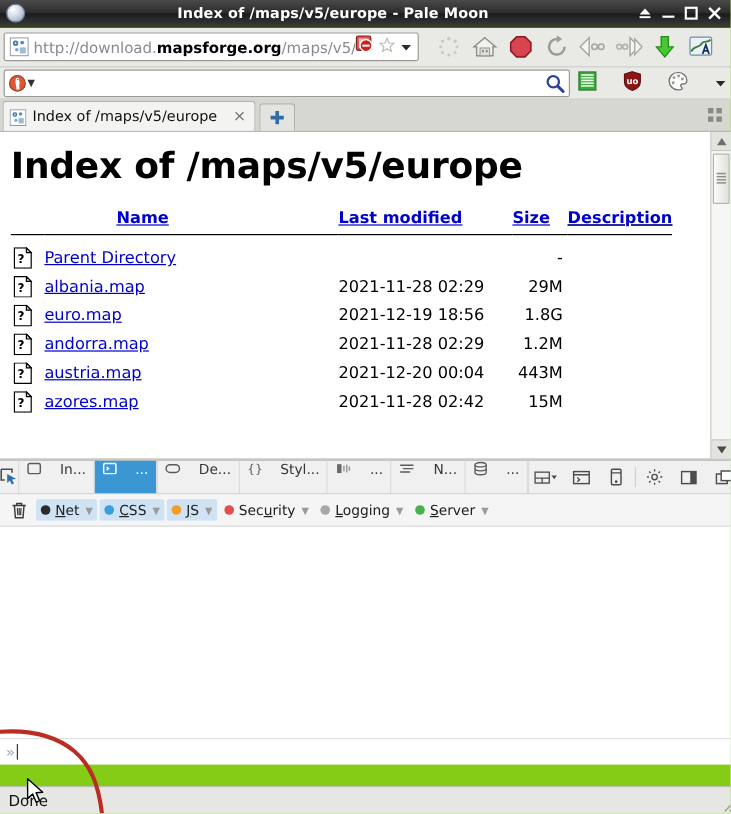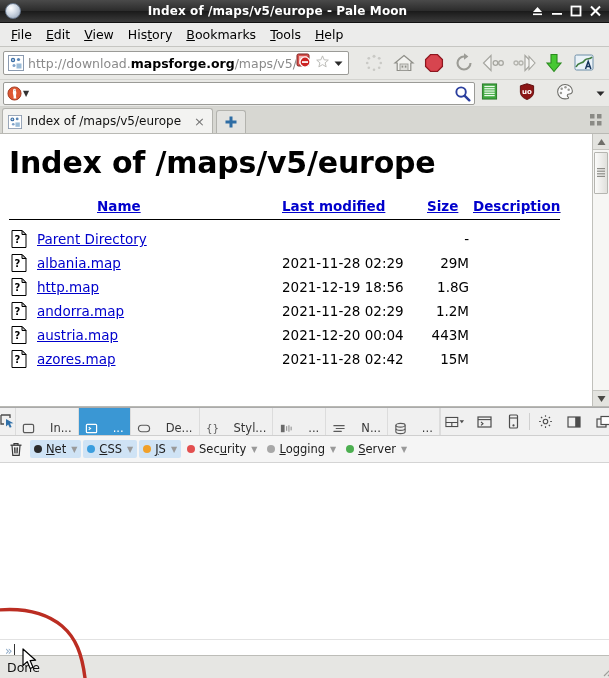--- a/index.html
+++ b/index.html
@@ -226,21 +226,21 @@
     height: 27px;
     background: #f0f0f0;
     border-bottom: 1px solid #cfcfcf;
     display: flex; align-items: stretch;
   }
   .dt-pickbtn {
     width: 32px; display: flex; align-items: center; justify-content: center;
     border-right: 1px solid #dcdcdc;
   }
   .dt-tab {
-    display: flex; align-items: flex-end; gap: 15px;
+    display: flex; align-items: flex-start; gap: 15px;
     padding: 0 6px;
     border-right: 1px solid #dcdcdc;
     font-size: 11.5px; color: #373737;
     white-space: nowrap;
   }
   .dt-tab.active { background: #3a97d4; color: #fff; }
   .dt-tab.active .dt-ico svg * { stroke: #fff !important; fill: none !important; }
   .dt-ico { display: flex; align-items: center; }
   .dt-spacer { flex: 1; border-right: 1px solid #dcdcdc; }
   .dt-right { display: flex; align-items: center; }
@@ -347,29 +347,20 @@
           </svg>
       </span>
       <span class="tb-btn">
         <svg width="13" height="12" viewBox="0 0 13 12">
             <path d="M2 1.5 L11 10.5 M11 1.5 L2 10.5" stroke="#fff" stroke-width="2" fill="none"></path>
           </svg>
       </span>
     </div>
   </div>
 
-  <div class="menubar">
-    <div class="menu-item"><u>F</u><span>ile</span></div>
-    <div class="menu-item"><u>E</u>dit</div>
-    <div class="menu-item"><u>V</u>iew</div>
-    <div class="menu-item">His<u>t</u>ory</div>
-    <div class="menu-item"><u>B</u>ookmarks</div>
-    <div class="menu-item"><u>T</u>ools</div>
-    <div class="menu-item"><u>H</u>elp</div>
-  </div>
 
   <div class="navbar">
     <div class="urlbox">
       <span class="url-favicon">
         <svg width="16" height="16" viewBox="0 0 16 16">
           <rect x="0.5" y="0.5" width="15" height="15" fill="#ffffff" stroke="#8c9bb0"></rect>
           <circle cx="5" cy="5" r="2.2" fill="#3b6ea5"></circle>
             <circle cx="5" cy="5" r="0.9" fill="#cfe0f0"></circle>
           <circle cx="10.5" cy="4.5" r="1.6" fill="#5b86b5"></circle>
           <circle cx="6" cy="10.5" r="1.5" fill="#7fa2c9"></circle>
@@ -593,21 +584,21 @@
             <td class="c-desc"></td>
           </tr>
           <tr>
             <td class="c-icon">
               <span class="ficon"><svg width="16" height="18" viewBox="0 0 16 18">
                     <polygon points="1,0.5 11,0.5 15,4.5 15,17.5 1,17.5" fill="#fff" stroke="#000" stroke-width="1"></polygon>
                     <polygon points="11,0.5 15,4.5 11,4.5" fill="#cfcfcf" stroke="#000" stroke-width="1"></polygon>
                     <text x="6.5" y="13" font-size="10" font-weight="bold" fill="#000" text-anchor="middle" font-family="DejaVu Sans, sans-serif">?</text>
                   </svg></span>
             </td>
-            <td class="c-name"><a href="#">http.map</a></td>
+            <td class="c-name"><a href="#">euro.map</a></td>
             <td class="c-mod">2021-12-19 18:56</td>
             <td class="c-size">1.8G</td>
             <td class="c-desc"></td>
           </tr>
           <tr>
             <td class="c-icon">
               <span class="ficon"><svg width="16" height="18" viewBox="0 0 16 18">
                     <polygon points="1,0.5 11,0.5 15,4.5 15,17.5 1,17.5" fill="#fff" stroke="#000" stroke-width="1"></polygon>
                     <polygon points="11,0.5 15,4.5 11,4.5" fill="#cfcfcf" stroke="#000" stroke-width="1"></polygon>
                     <text x="6.5" y="13" font-size="10" font-weight="bold" fill="#000" text-anchor="middle" font-family="DejaVu Sans, sans-serif">?</text>

